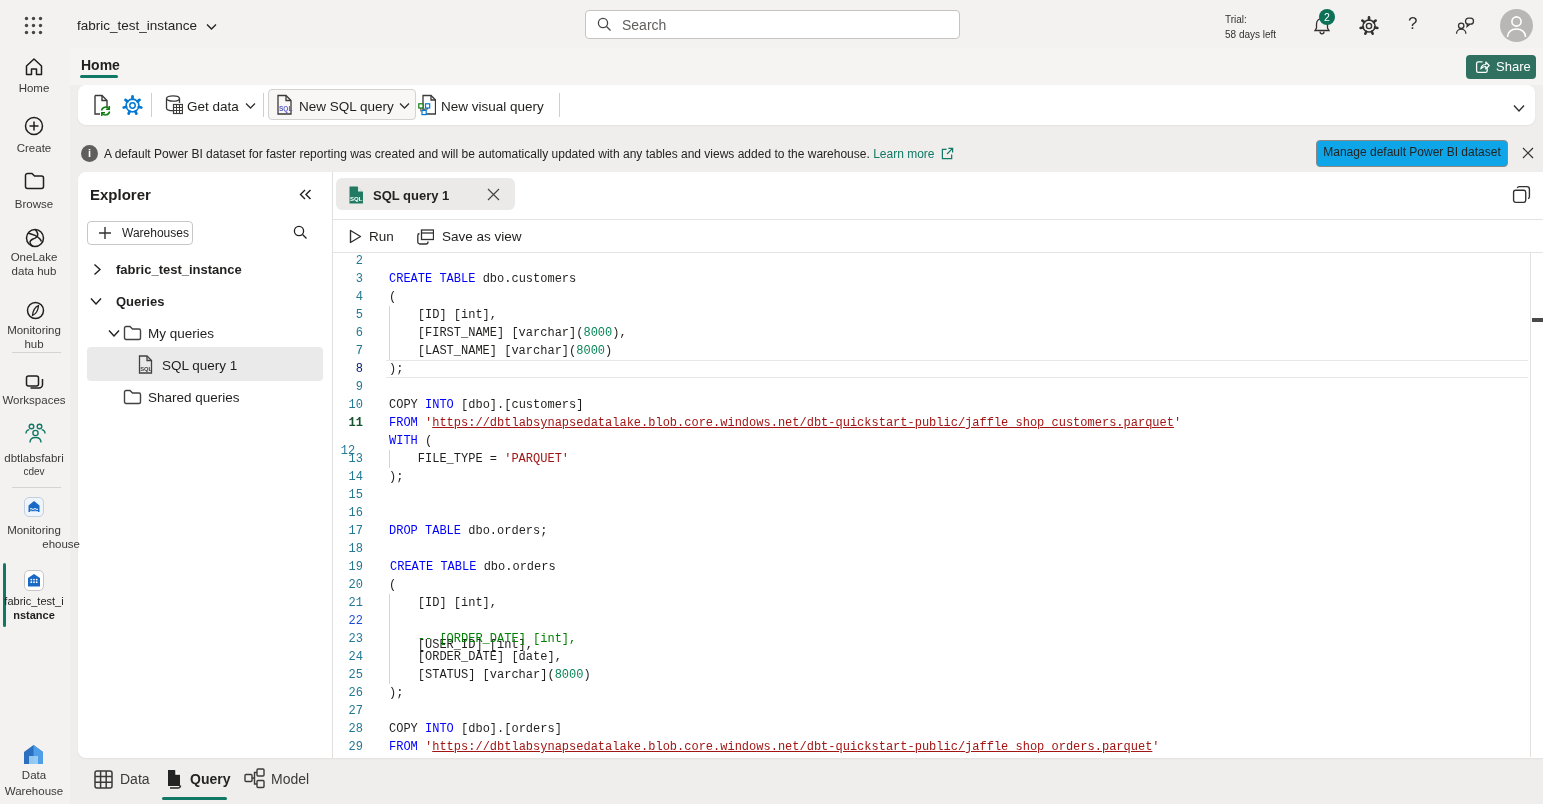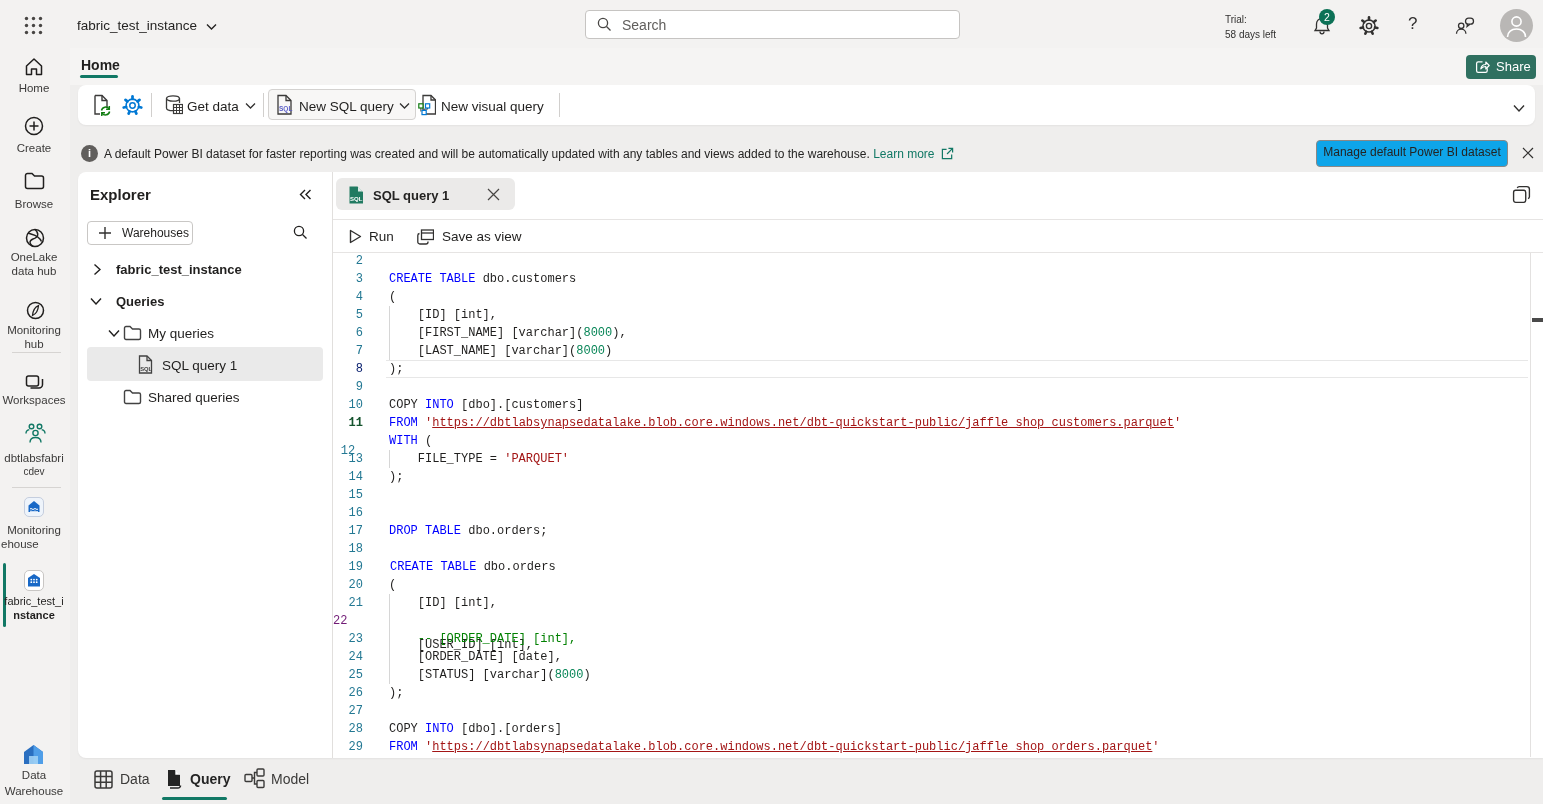--- a/index.html
+++ b/index.html
@@ -224,21 +224,21 @@
 <div class="abs mono" style="left:333px;top:442px;width:30px;text-align:center;color:#237893;">12</div>
 <div class="abs mono" style="left:333px;top:450px;width:30px;text-align:right;color:#237893;">13</div>
 <div class="abs mono" style="left:333px;top:468px;width:30px;text-align:right;color:#237893;">14</div>
 <div class="abs mono" style="left:333px;top:486px;width:30px;text-align:right;color:#237893;">15</div>
 <div class="abs mono" style="left:333px;top:504px;width:30px;text-align:right;color:#237893;">16</div>
 <div class="abs mono" style="left:333px;top:522px;width:30px;text-align:right;color:#237893;">17</div>
 <div class="abs mono" style="left:333px;top:540px;width:30px;text-align:right;color:#237893;">18</div>
 <div class="abs mono" style="left:333px;top:558px;width:30px;text-align:right;color:#237893;">19</div>
 <div class="abs mono" style="left:333px;top:576px;width:30px;text-align:right;color:#237893;">20</div>
 <div class="abs mono" style="left:333px;top:594px;width:30px;text-align:right;color:#237893;">21</div>
-<div class="abs mono" style="left:333px;top:612px;width:30px;color:#701a75;">22</div>
+<div class="abs mono" style="left:333px;top:612px;width:30px;text-align:right;color:#1d4ed8;">22</div>
 <div class="abs mono" style="left:333px;top:630px;width:30px;text-align:right;color:#237893;">23</div>
 <div class="abs mono" style="left:333px;top:648px;width:30px;text-align:right;color:#237893;">24</div>
 <div class="abs mono" style="left:333px;top:666px;width:30px;text-align:right;color:#237893;">25</div>
 <div class="abs mono" style="left:333px;top:684px;width:30px;text-align:right;color:#237893;">26</div>
 <div class="abs mono" style="left:333px;top:702px;width:30px;text-align:right;color:#237893;">27</div>
 <div class="abs mono" style="left:333px;top:720px;width:30px;text-align:right;color:#237893;">28</div>
 <div class="abs mono" style="left:333px;top:738px;width:30px;text-align:right;color:#237893;">29</div>
 <div class="abs mono" style="left:389px;top:270px;"><span class="kw">CREATE</span> <span class="kw">TABLE</span> dbo.customers</div>
 <div class="abs mono" style="left:389px;top:288px;">(</div>
 <div class="abs mono" style="left:389px;top:306px;">    [ID] [int],</div>
@@ -324,21 +324,21 @@
 <div class="abs" style="left:0px;top:452px;width:68px;text-align:center;font-size:11.5px;font-weight:normal;color:#3b3a39;">dbtlabsfabri</div>
 <div class="abs" style="left:0px;top:466px;width:68px;text-align:center;font-size:10px;font-weight:normal;color:#3b3a39;">cdev</div>
 <div class="abs" style="left:12px;top:487px;width:49px;height:1px;background:#d6d4d2;"></div>
 <div class="abs" style="left:24px;top:497px;width:20px;height:20px;border-radius:5px;background:#eef4fb;border:1px solid #c5cede;">
     <svg width="18" height="18" viewBox="0 0 18 18">
       <path d="M9 3 L14.5 7.5 V14 H3.5 V7.5 Z" fill="#1868c6"></path>
       <path d="M5 11 q1 -1 2 0 t2 0 t2 0 t2 0 M5 13.5 q1 -1 2 0 t2 0 t2 0 t2 0" fill="none" stroke="#fff" stroke-width="1"></path>
     </svg>
   </div>
 <div class="abs" style="left:0px;top:524px;width:68px;text-align:center;font-size:11.5px;font-weight:normal;color:#3b3a39;">Monitoring</div>
-<div class="abs" style="left:1px;top:538px;width:68px;text-align:left;font-size:11.5px;font-weight:normal;color:#3b3a39;">ehouse</div>
+<div class="abs" style="left:12px;top:538px;width:68px;text-align:right;font-size:11.5px;font-weight:normal;color:#3b3a39;">ehouse</div>
 <div class="abs" style="left:3px;top:563px;width:3px;height:64px;background:#117865;border-radius:2px;"></div>
 <div class="abs" style="left:24px;top:570px;width:20px;height:21px;border-radius:5px;background:#fff;border:1px solid #c8c6c4;">
     <svg width="18" height="19" viewBox="0 0 18 19">
       <path d="M9 3 L15 7 V15.5 H3 V7 Z" fill="#1868c6" rx="2"></path>
       <circle cx="6.3" cy="8.6" r="0.9" fill="#fff"></circle>
       <circle cx="9" cy="8.6" r="0.9" fill="#fff"></circle>
       <circle cx="11.7" cy="8.6" r="0.9" fill="#fff"></circle>
       <circle cx="6.3" cy="11.2" r="0.9" fill="#fff"></circle>
       <circle cx="9" cy="11.2" r="0.9" fill="#fff"></circle>
       <circle cx="11.7" cy="11.2" r="0.9" fill="#fff"></circle>

